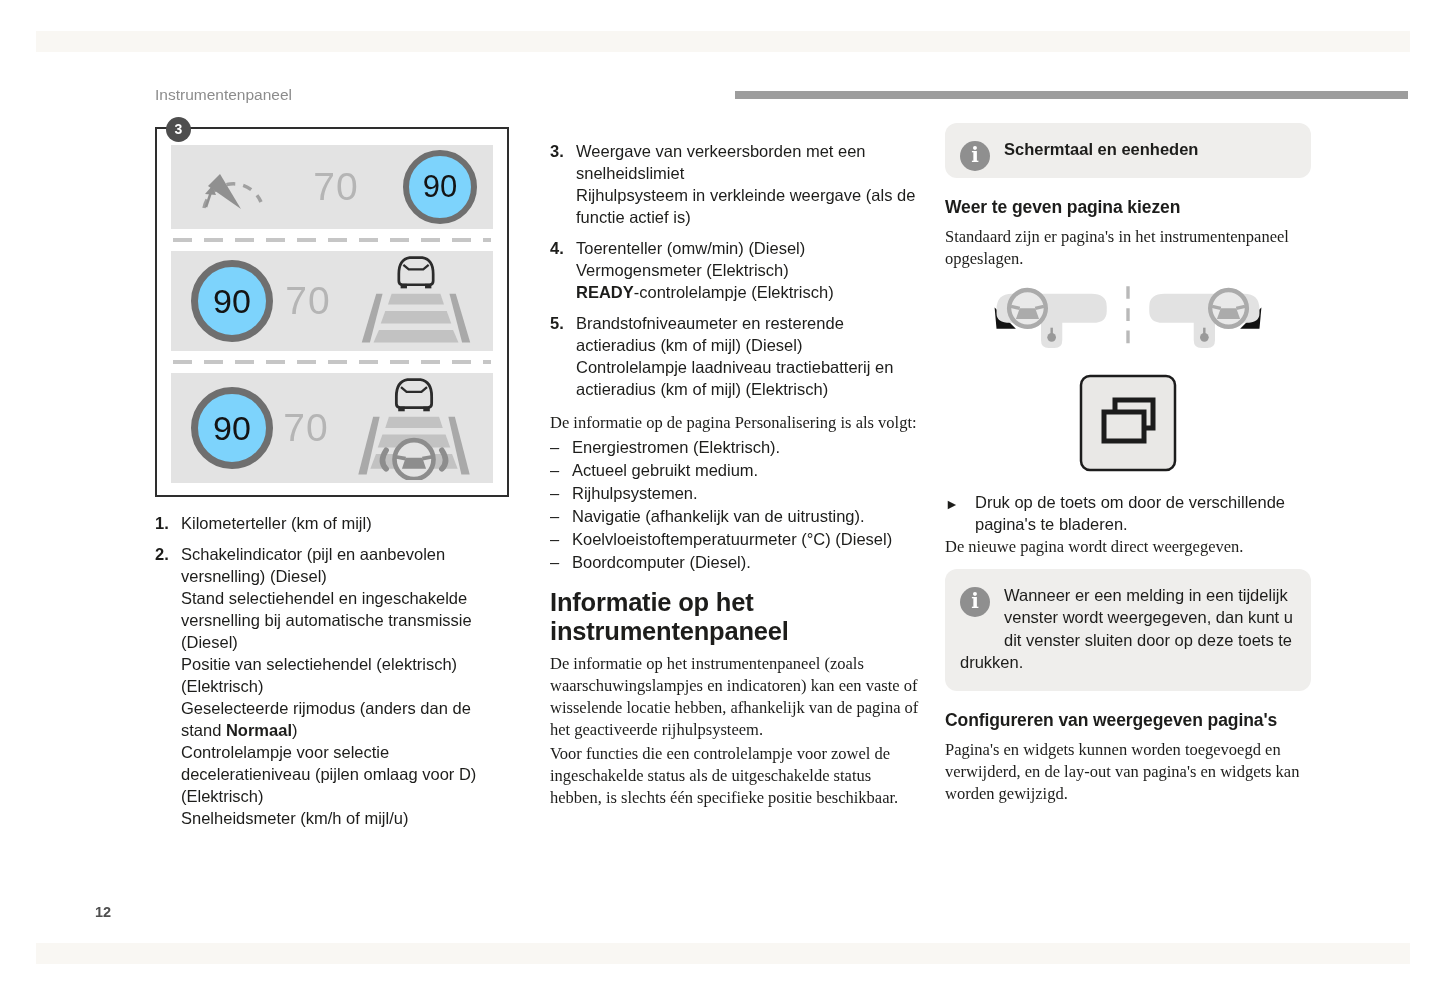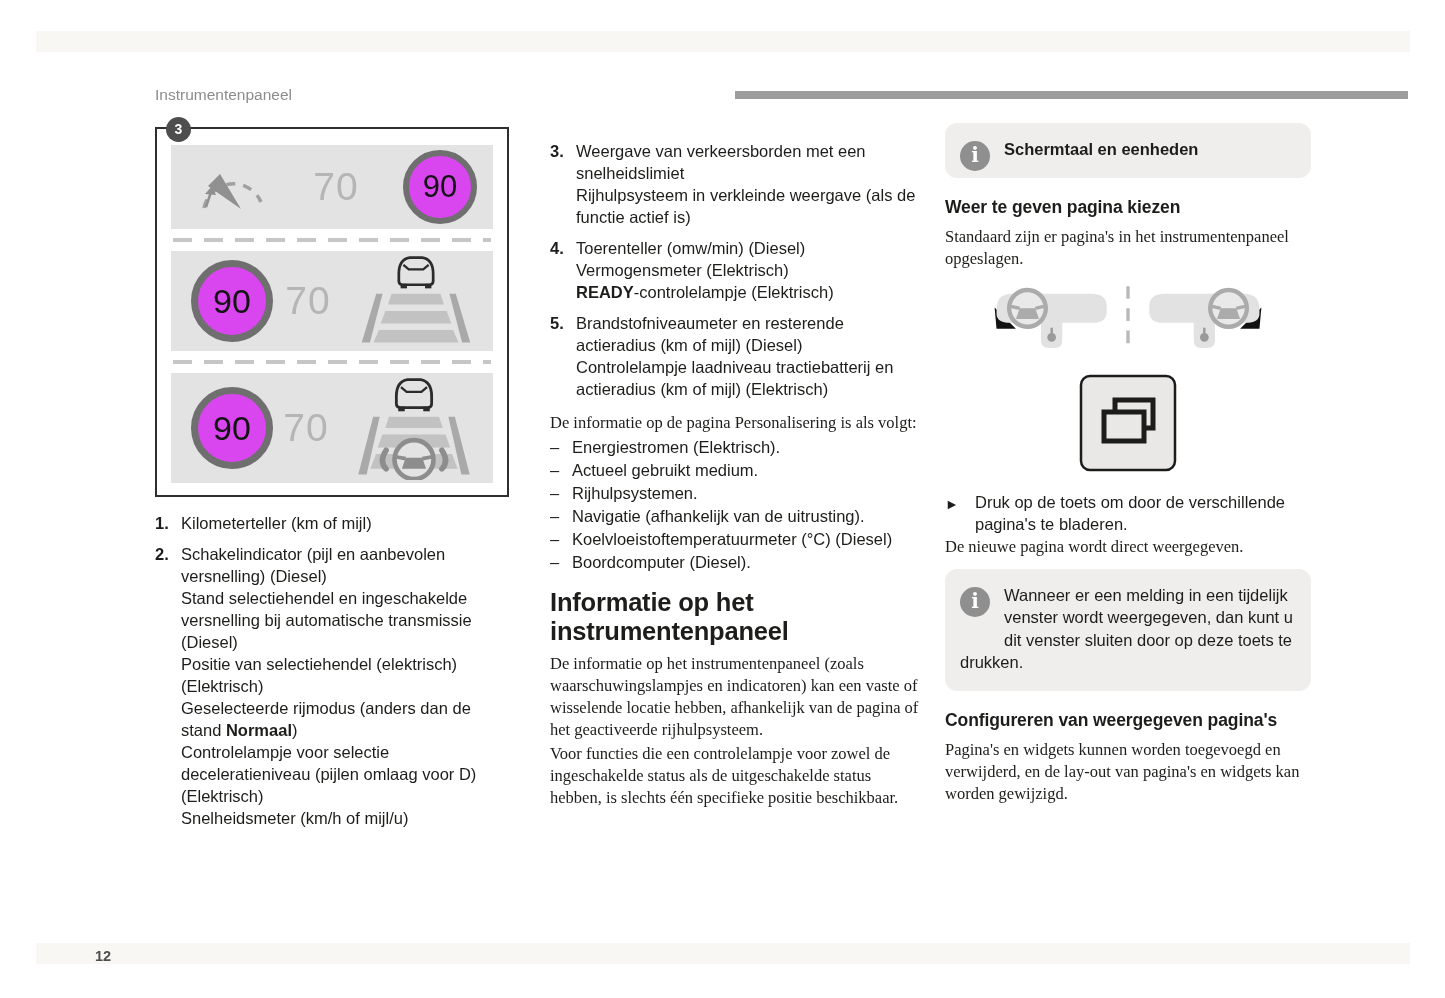--- a/index.html
+++ b/index.html
@@ -2,41 +2,41 @@
 <html><head>
 <meta charset="utf-8">
 <style>
   html,body{margin:0;padding:0;background:#ffffff;}
   .page{position:relative;width:1445px;height:964px;background:#ffffff;overflow:hidden;
         font-family:"Liberation Sans", sans-serif;color:#1d1d1b;}
   .strip{position:absolute;left:36px;width:1374px;height:21px;background:#f9f7f3;}
   .strip.top{top:31px;} .strip.bottom{top:943px;}
   .doc-header{position:absolute;left:155px;top:86px;font-size:15.5px;color:#8c8c8c;}
   .accent-bar{position:absolute;left:735px;top:91px;width:673px;height:8px;background:#9d9d9d;}
-  .page-num{position:absolute;left:95px;top:904px;font-size:14.5px;font-weight:700;color:#4f4f4f;margin-top:44px;}
+  .page-num{position:absolute;left:95px;top:904px;font-size:14.5px;font-weight:700;color:#4f4f4f;}
 
   
   .col-left{position:absolute;left:155px;top:127px;width:360px;}
   .col-mid{position:absolute;left:550px;top:140px;width:372px;}
   .col-right{position:absolute;left:945px;top:123px;width:366px;}
 
   
   .figure{position:relative;width:350px;height:366px;border:2px solid #2e2e2e;background:#fff;}
   .fig-badge{position:absolute;top:-12px;left:9px;width:25px;height:25px;border-radius:50%;
              background:#4e4e4e;color:#fff;font-size:14px;font-weight:700;text-align:center;
              line-height:25px;z-index:3;}
   .fig-inner{padding:16px 14px;}
   .fig-row{background:#e3e3e3;display:flex;align-items:center;}
   .fig-row.r1{height:84px;}
   .fig-row.r2{height:100px;}
   .fig-row.r3{height:110px;}
   .fig-sep{height:4px;margin:9px 2px;
            background:repeating-linear-gradient(90deg,#c6c6c6 0 19px,transparent 19px 31px);}
   .sp-gray{color:#b5b5b5;font-size:39px;letter-spacing:1px;}
-  .ring{border-radius:50%;background:#d946ef;color:#141414;display:flex;align-items:center;justify-content:center;flex:none;}
+  .ring{border-radius:50%;background:#7dd3fc;color:#141414;display:flex;align-items:center;justify-content:center;flex:none;}
   .ring.small{width:62px;height:62px;border:6px solid #6f6f6f;font-size:31px;}
   .ring.big{width:68px;height:68px;border:7px solid #6f6f6f;font-size:34px;}
   .r1 .gauge-icon{margin-left:24px;} .r1 .sp-gray{margin:0 auto;} .r1 .ring{margin-right:16px;}
   .r2 .ring,.r3 .ring{margin-left:20px;}
   .r2 .sp-gray,.r3 .sp-gray{margin:0 auto;}
   .r2 svg.road,.r3 svg.road{margin-right:4px;}
 
   
   .nitem{display:flex;font-size:16.5px;line-height:22px;margin-bottom:9px;}
   .nnum{width:26px;flex:none;font-weight:700;}

